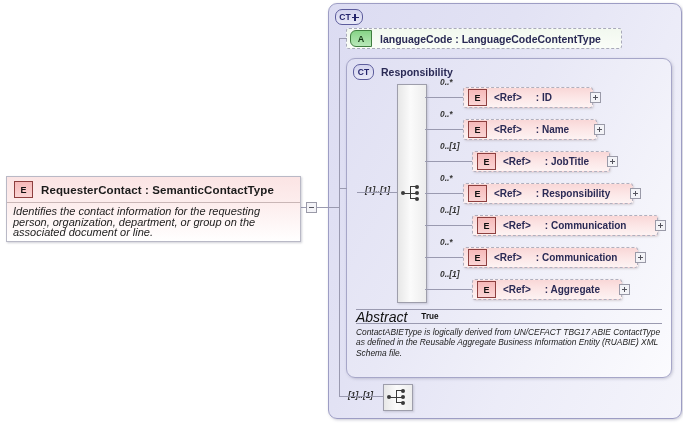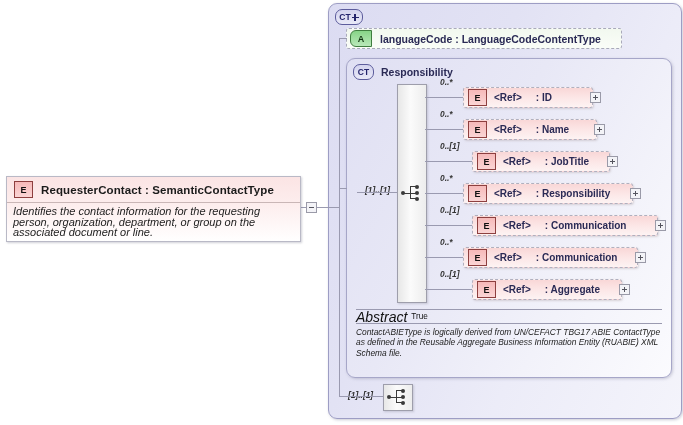--- a/index.html
+++ b/index.html
@@ -143,21 +143,21 @@
 
   
   #abs-block{
     position:absolute;left:355px;top:308px;width:306px;
   }
   #abs-row{
     height:13px;border-bottom:1px solid #9a9ab0;border-top:1px solid #9a9ab0;
     display:flex;align-items:center;
   }
   #abs-key{font-size:14px;font-style:italic;color:#111;}
-  #abs-val{font-size:8.2px;font-weight:normal;color:#111;margin-left:4px;}
+  #abs-val{font-size:8.2px;font-weight:bold;color:#111;margin-left:14px;}
   #abs-doc{
     padding-top:3px;font-size:8.4px;font-style:italic;color:#222;line-height:10.4px;
   }
 
   
   #bot-seq{
     position:absolute;left:383px;top:384px;width:28px;height:25px;
     background:linear-gradient(to right,#e7e7e7,#fbfbfb 45%,#ededed);
     border:1px solid #9e9eab;
     box-shadow:1px 1px 2px rgba(120,120,140,.3);

